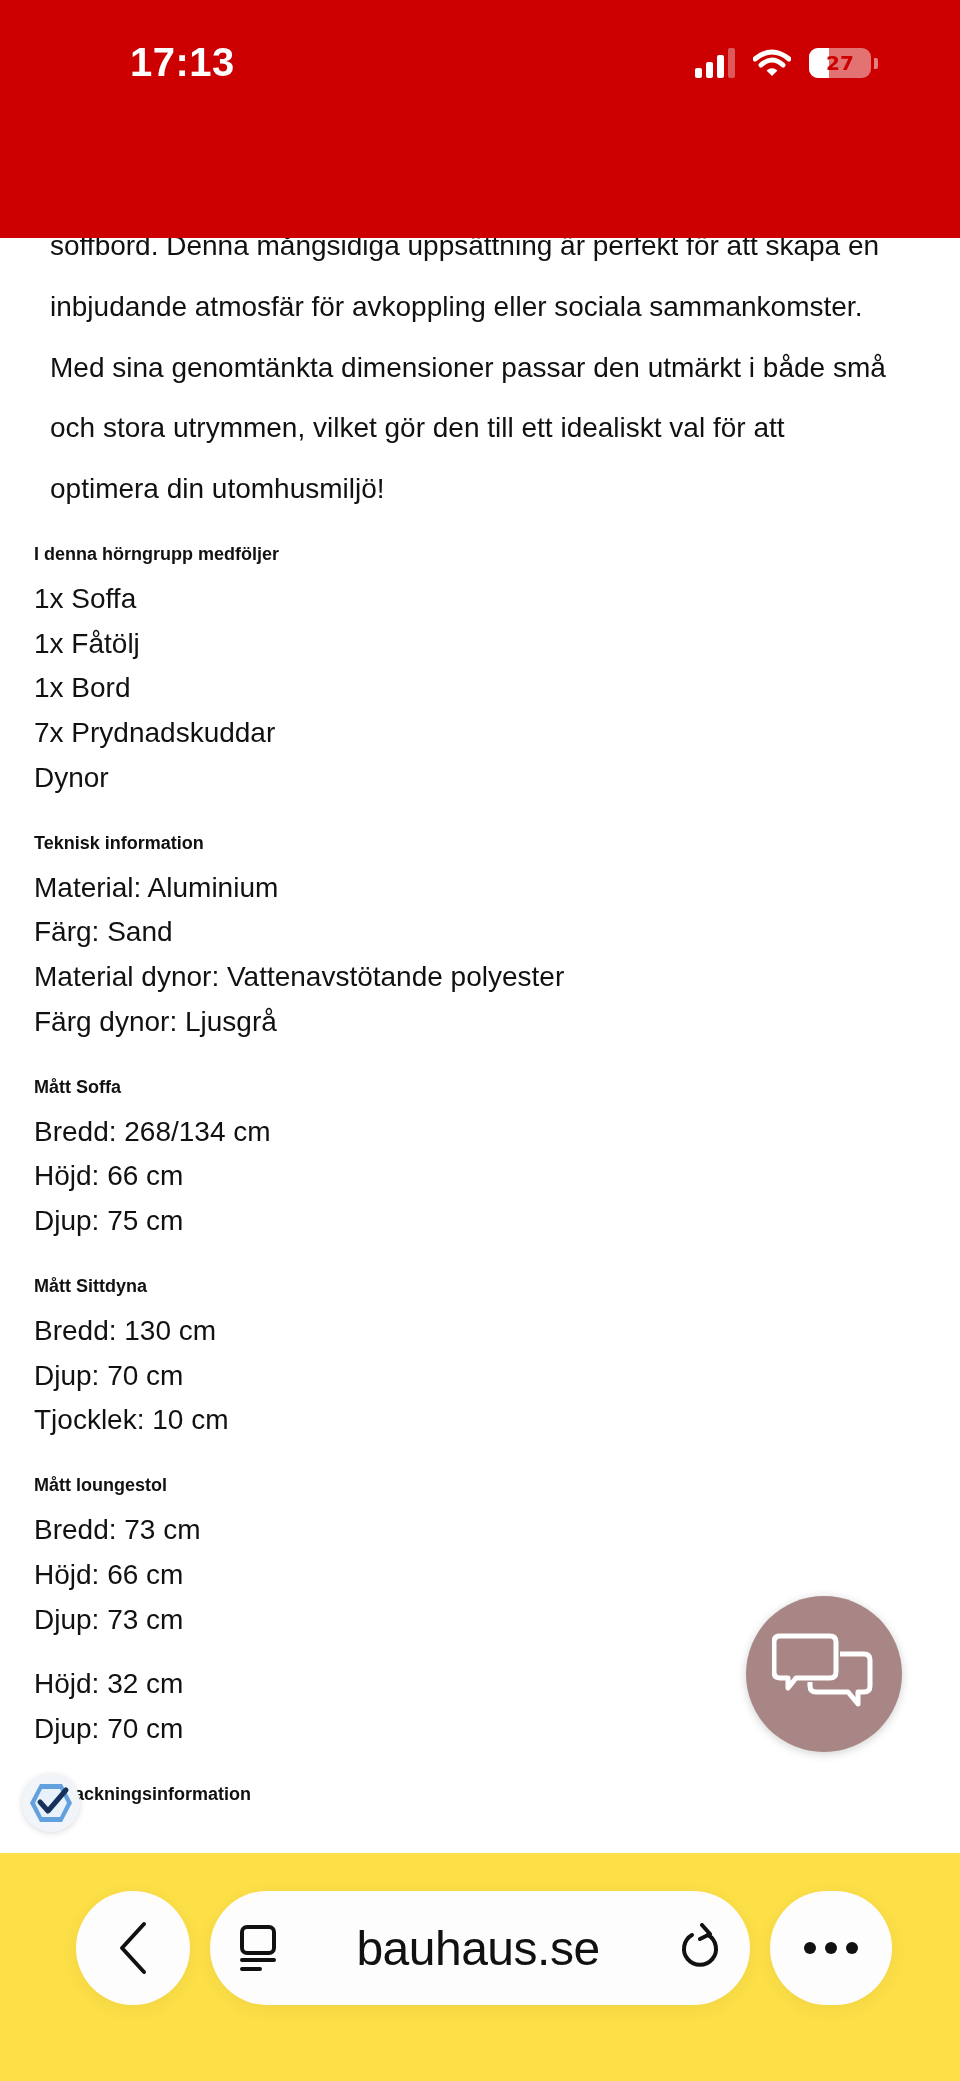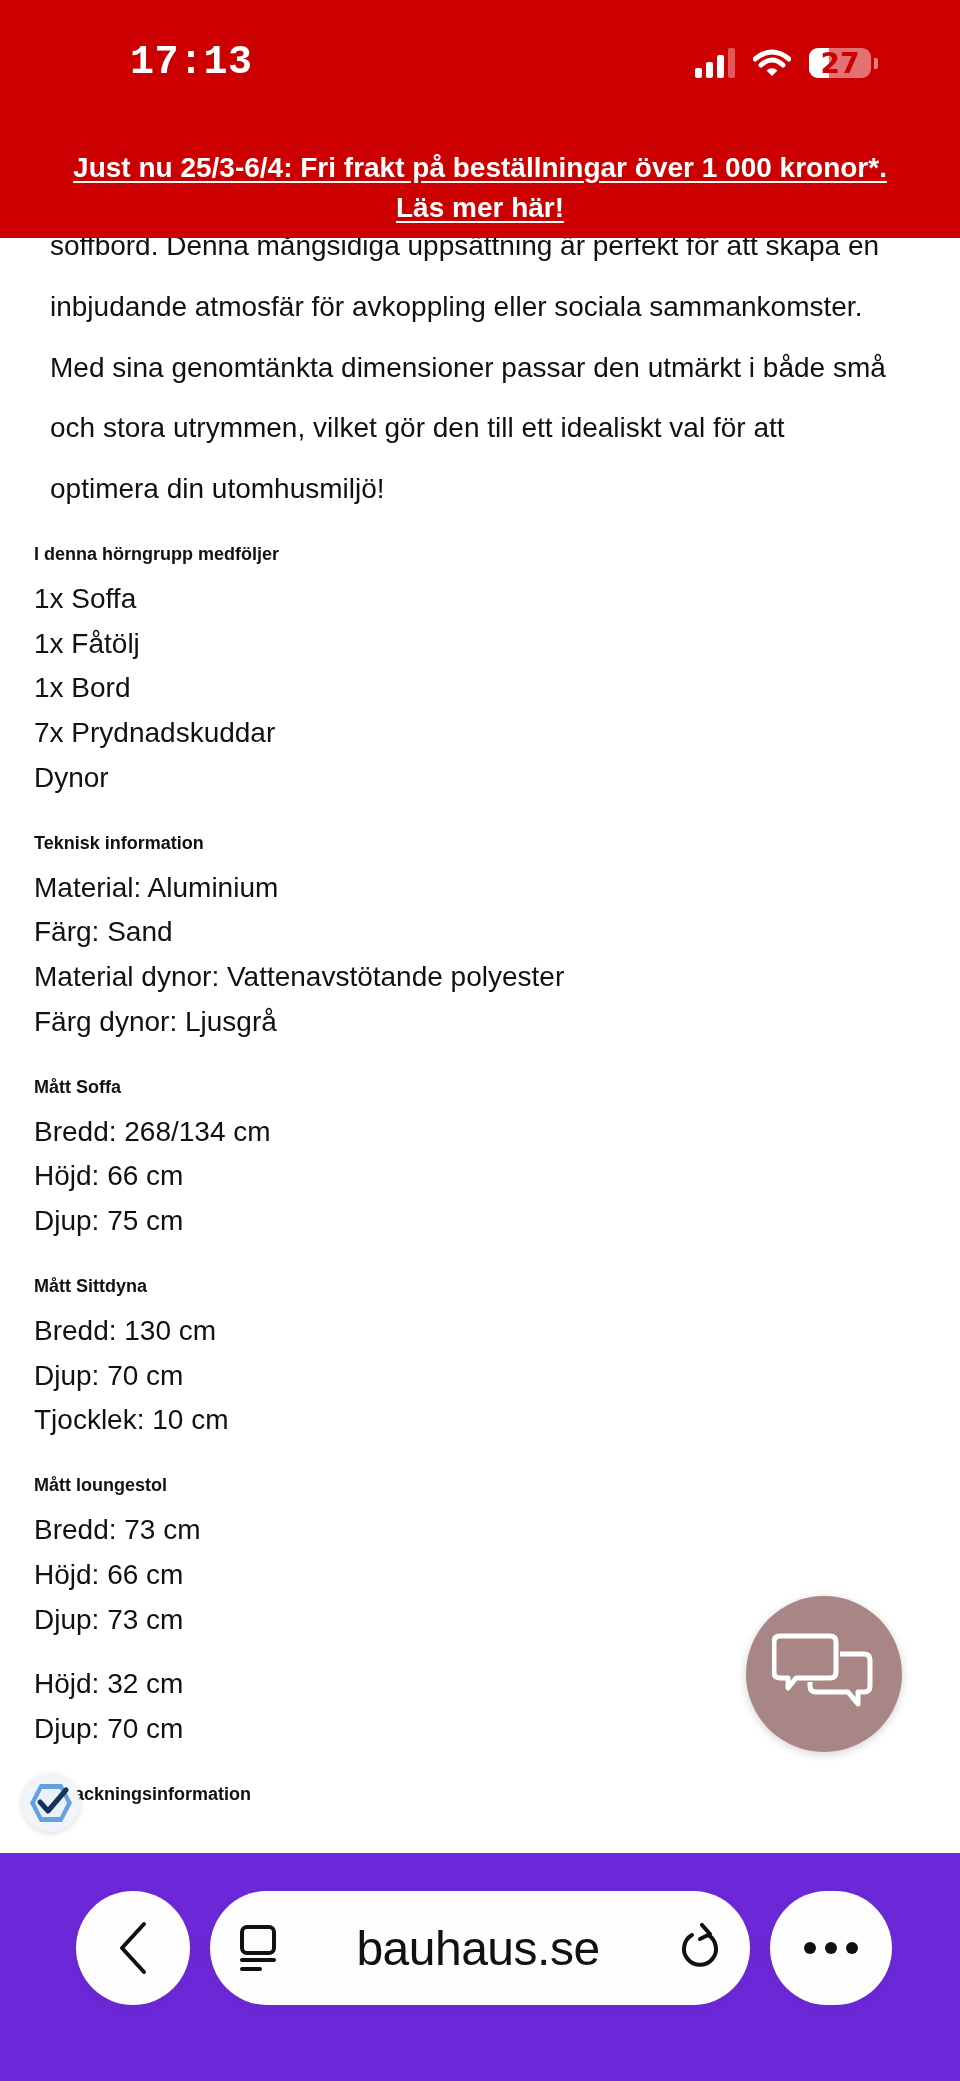--- a/index.html
+++ b/index.html
@@ -10,34 +10,34 @@
       color: #111111;
     }
     
     .topbar {
       position: absolute; left: 0; top: 0; width: 960px; height: 238px;
       background: #cc0000; z-index: 10;
     }
     .status-time {
       position: absolute; left: 130px; top: 40px;
       color: #fff; font-size: 40px; font-weight: 600; letter-spacing: 0.5px;
-      font-family: Liberation Mono, monospace;
+      font-family: Liberation Sans, sans-serif;
     }
     .status-icons { position: absolute; right: 82px; top: 48px; display: flex; align-items: center; gap: 18px; }
     .signal { display: flex; align-items: flex-end; gap: 4px; height: 30px; }
     .signal span { width: 7px; background: #fff; border-radius: 2px; }
     .signal span.dim { background: rgba(255,255,255,0.35); }
     .battery {
       position: relative; width: 62px; height: 30px; border-radius: 9px;
       background: rgba(255,255,255,0.45); overflow: hidden;
     }
     .battery .fill { position: absolute; left: 0; top: 0; bottom: 0; width: 32%; background: #fff; }
     .battery .num {
       position: absolute; inset: 0; display: flex; align-items: center; justify-content: center;
-      color: #cc0000; font-weight: 700; font-size: 28px; font-family: "DejaVu Sans", sans-serif;
+      color: #cc0000; font-weight: 700; font-size: 20px; font-family: "DejaVu Sans", sans-serif;
     }
     .battery-cap { width: 4px; height: 11px; background: rgba(255,255,255,0.5); border-radius: 0 2px 2px 0; margin-left: -15px; }
     .promo {
       position: absolute; left: 0; right: 0; top: 148px; text-align: center;
       color: #fff; font-weight: 700; font-size: 28px; line-height: 40px;
       font-family: "Liberation Sans Narrow", "Liberation Sans", sans-serif;
     }
     .promo a { color: #fff; text-decoration: underline; text-underline-offset: 4px; }
 
     
@@ -59,21 +59,21 @@
     
     .trust-badge {
       position: absolute; left: 22px; top: 1774px; width: 58px; height: 58px;
       border-radius: 50%; background: #f1f4f8; box-shadow: 0 1px 6px rgba(0,0,0,0.15);
       display: flex; align-items: center; justify-content: center; z-index: 6;
     }
 
     
     .bottombar {
       position: absolute; left: 0; top: 1853px; width: 960px; height: 228px;
-      background: #6d28d9; z-index: 8;
+      background: #fde047; z-index: 8;
     }
     .nav-round {
       position: absolute; top: 38px; height: 114px; background: #fdfdfd; border-radius: 57px;
       box-shadow: 0 4px 18px rgba(0,0,0,0.06);
       display: flex; align-items: center; justify-content: center;
     }
     .back-btn { left: 76px; width: 114px; }
     .url-pill { left: 210px; width: 540px; justify-content: space-between; padding: 0 28px; box-sizing: border-box; }
     .more-btn { left: 770px; width: 122px; }
     .url-text { font-size: 48px; color: #111; font-family: "Liberation Sans", sans-serif; letter-spacing: -0.5px; }
@@ -94,24 +94,20 @@
       <path d="M2 10 Q19 -4 36 10" stroke="#fff" stroke-width="5" fill="none" stroke-linecap="round"></path>
       <path d="M8 16 Q19 6 30 16" stroke="#fff" stroke-width="5" fill="none" stroke-linecap="round"></path>
       <path d="M13.5 21.5 L19 27 L24.5 21.5 Q19 17 13.5 21.5 Z" fill="#fff"></path>
     </svg>
     <div class="battery">
       <div class="fill"></div>
       <div class="num">27</div>
     </div>
     <div class="battery-cap"></div>
   </div>
-  <div class="promo">
-    <a>Just nu 25/3-6/4: Fri frakt på beställningar över 1 000 kronor*.</a><br>
-    <a>Läs mer här!</a>
-  </div>
 </div>
 
 <div class="content">
   <p>soffbord. Denna mångsidiga uppsättning är perfekt för att skapa en</p>
   <p>inbjudande atmosfär för avkoppling eller sociala sammankomster.</p>
   <p>Med sina genomtänkta dimensioner passar den utmärkt i både små</p>
   <p>och stora utrymmen, vilket gör den till ett idealiskt val för att</p>
   <p>optimera din utomhusmiljö!</p>
 
   <div class="section">

